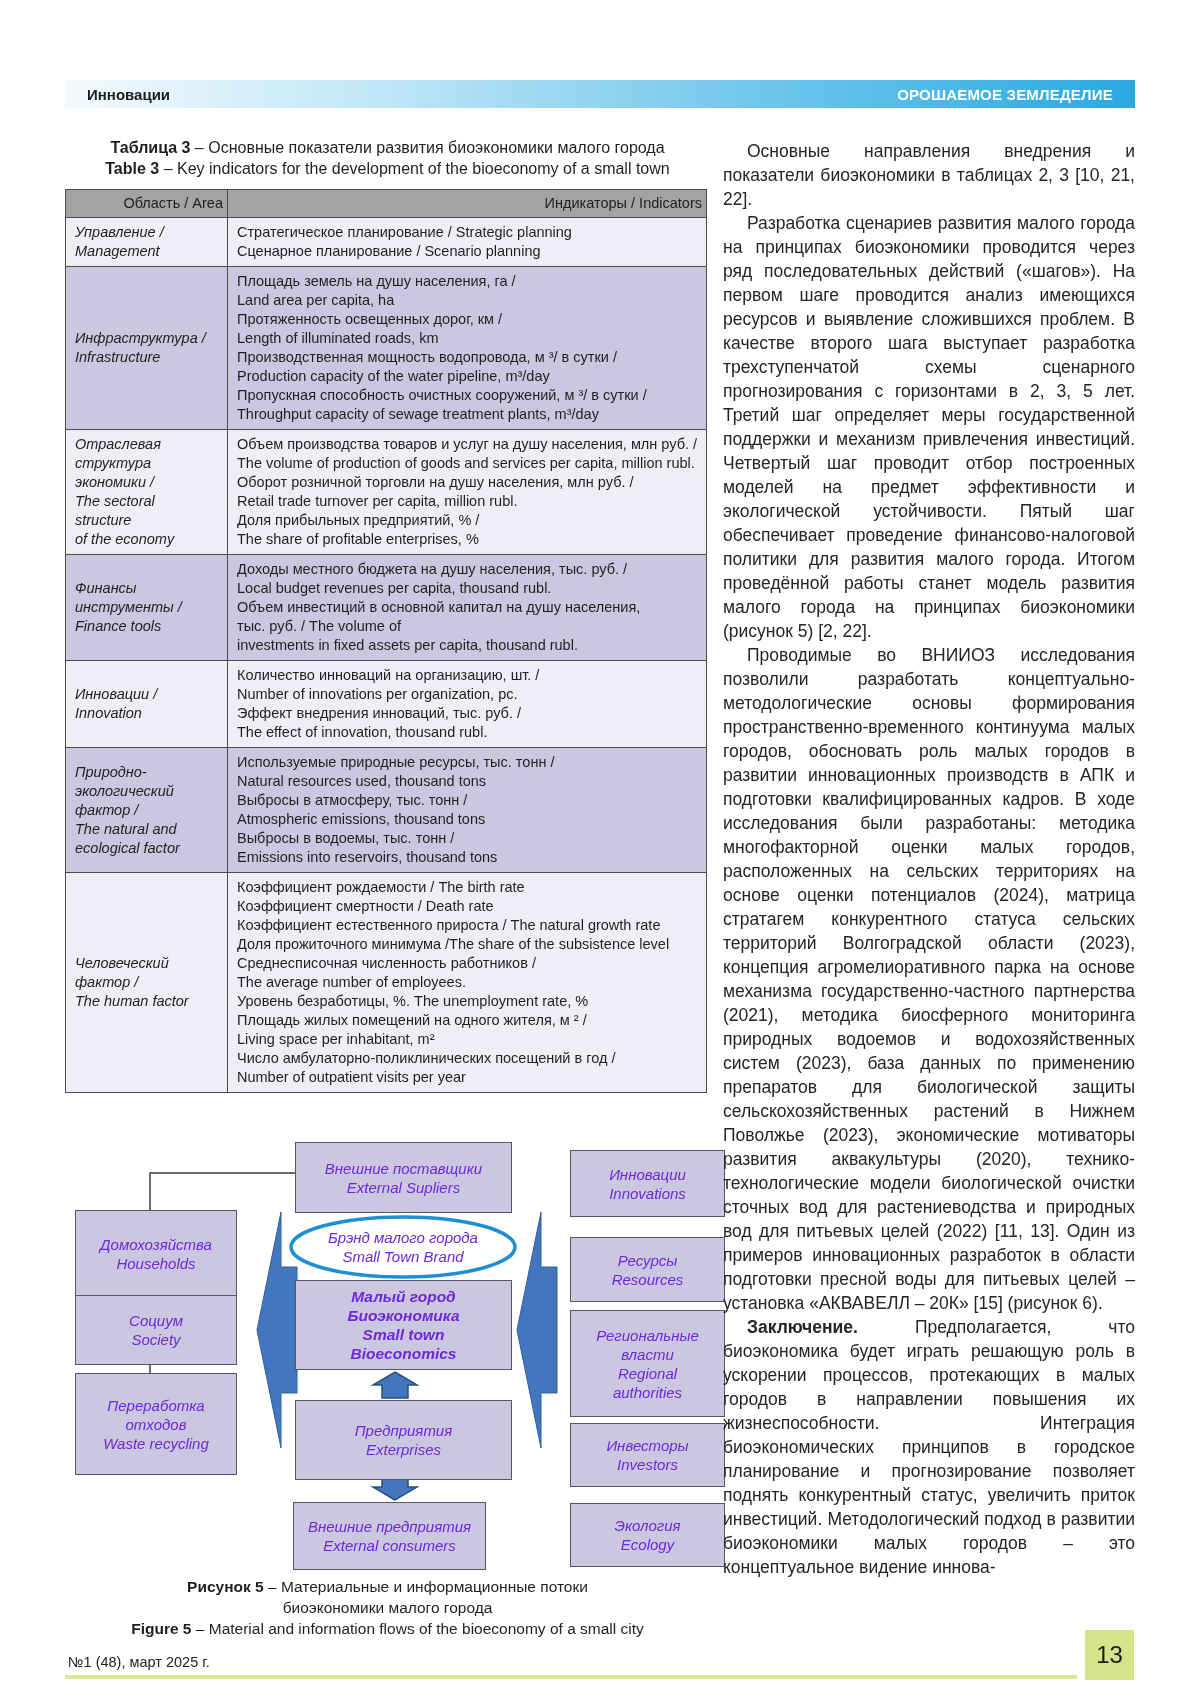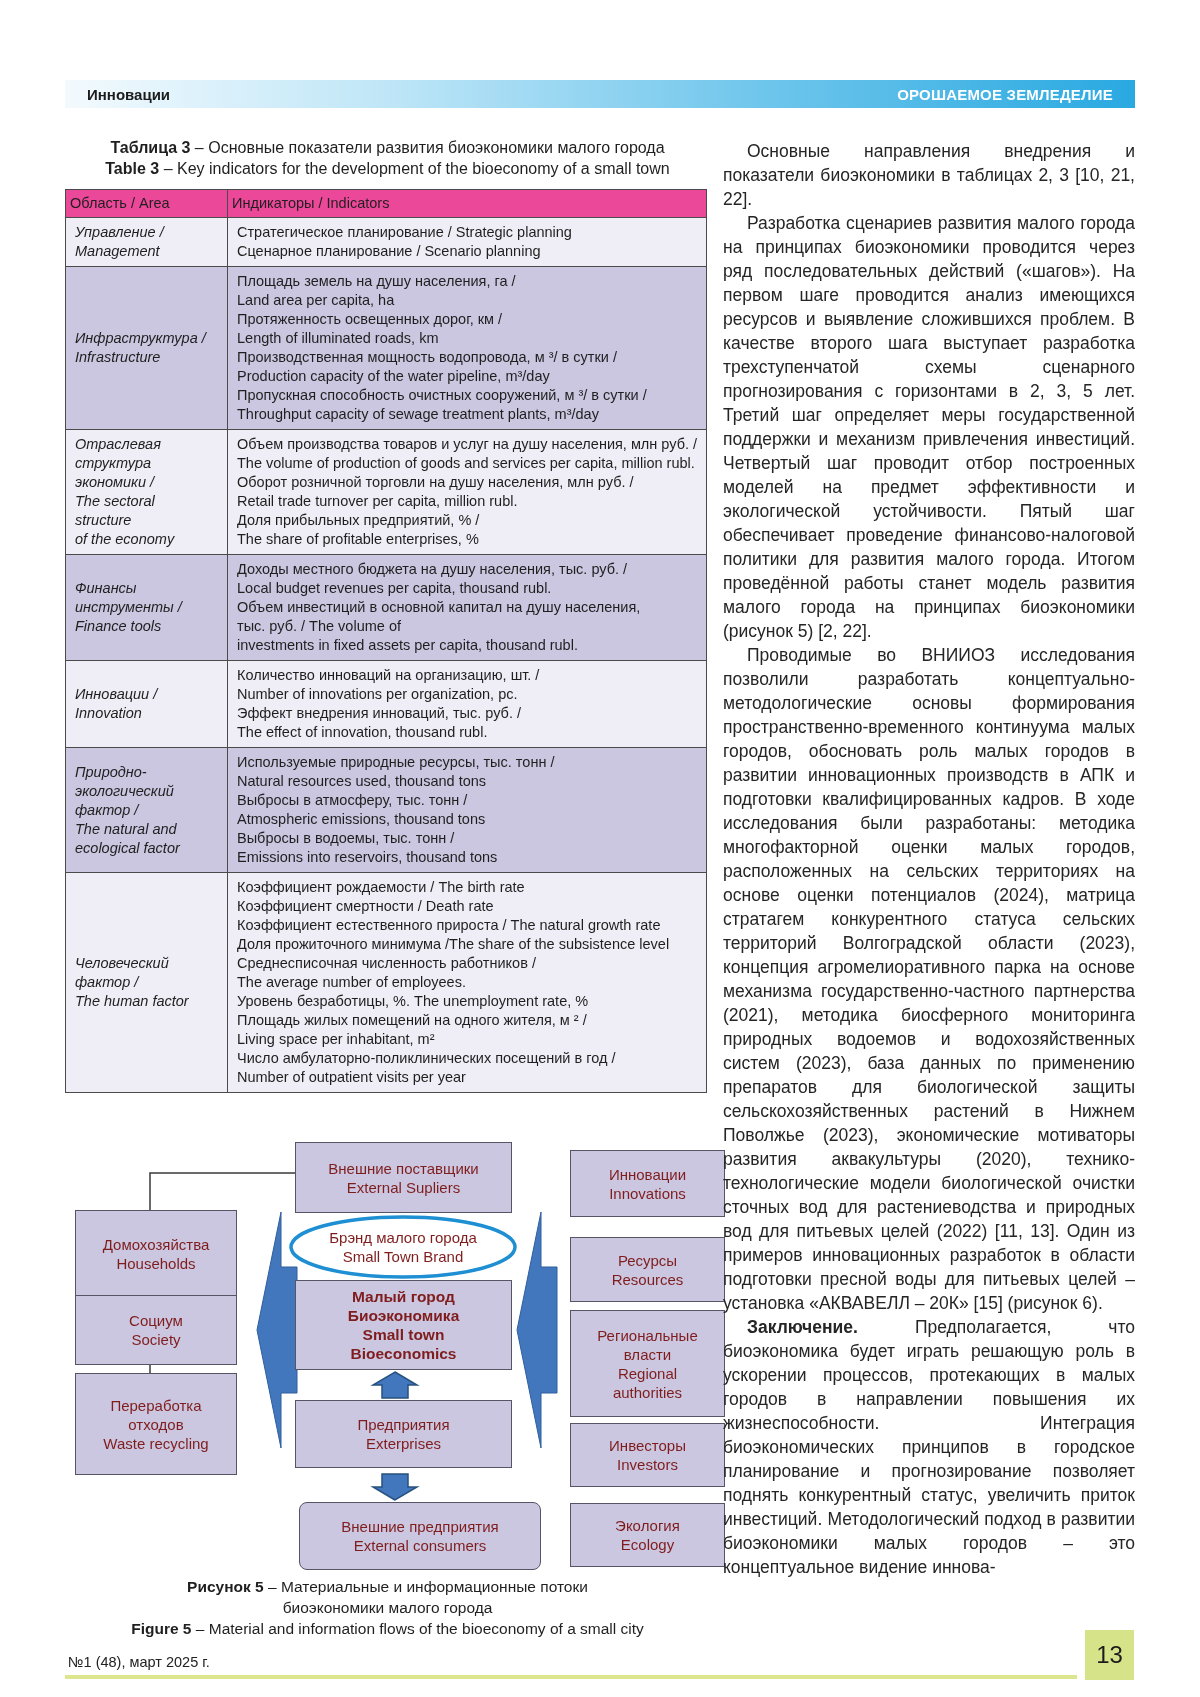--- a/index.html
+++ b/index.html
@@ -15,33 +15,33 @@
 
   
   .table-title { position:absolute; left:65px; top:112px; width:645px; text-align:center;
     font-size:16px; line-height:21px; color:#1f1f1f; }
 
   
   .table-wrap { position:absolute; left:65px; top:164px; width:642px; }
   table.ind { width:100%; border-collapse:collapse; table-layout:fixed; }
   table.ind th, table.ind td { border:1.5px solid #4a4a4a; font-size:14.5px; line-height:19px;
     vertical-align:middle; white-space:pre-line; }
-  table.ind th { background:#ec4899; font-weight:normal; text-align:left; padding:4px 4px; color:#1f1f1f; }
+  table.ind th { background:#a3a3a3; font-weight:normal; text-align:right; padding:4px 4px; color:#1f1f1f; }
   col.c-area { width:162px; }
   td.area-cell { font-style:italic; padding:5px 4px 5px 9px; color:#1f1f1f; }
   td.ind-cell { padding:5px 6px 5px 9px; color:#1f1f1f; }
   tr.light { background:#efeef6; }
   tr.dark { background:#cbc7e1; }
 
   
   .figure { position:absolute; left:65px; top:1080px; width:645px; height:468px; }
   .figure svg { position:absolute; left:0; top:0; }
   .fbox { position:absolute; background:#cbc7e1; border:1.5px solid #555566;
     display:flex; align-items:center; justify-content:center; text-align:center;
-    font-size:15px; line-height:19px; white-space:pre-line; color:#7f1d1d; }
+    font-size:15px; line-height:19px; white-space:pre-line; color:#6d28d9;font-style:italic; }
   .fbox.bold { font-weight:bold; font-size:15.5px; }
   .fbox.plain { background:transparent; border:none; }
 
   .fig-caption { position:absolute; left:65px; top:1551px; width:645px; text-align:center;
     font-size:15.5px; line-height:21px; color:#1f1f1f; }
 
   
   .article-col { position:absolute; left:723px; top:114px; width:412px;
     font-size:17.5px; line-height:24px; text-align:justify; color:#252525; }
   .article-col p { margin:0; text-indent:24px; }
@@ -186,23 +186,23 @@
 Society</div>
       <div class="fbox" style="left: 10px; top: 268px; width: 162px; height: 102px;">Переработка
 отходов
 Waste recycling</div>
       <div class="fbox plain" style="left: 232px; top: 113px; width: 212px; height: 58px;">Брэнд малого города
 Small Town Brand</div>
       <div class="fbox bold" style="left: 230px; top: 175px; width: 217px; height: 90px;">Малый город
 Биоэкономика
 Small town
 Bioeconomics</div>
-      <div class="fbox" style="left: 230px; top: 295px; width: 217px; height: 68px;">Предприятия
+      <div class="fbox" style="left: 230px; top: 295px; width: 217px; height: 80px;">Предприятия
 Exterprises</div>
-      <div class="fbox" style="left: 234px; top: 397px; width: 242px; height: 68px; border-radius: 8px;">Внешние предприятия
+      <div class="fbox" style="left: 228px; top: 397px; width: 193px; height: 68px;">Внешние предприятия
 External consumers</div>
       <div class="fbox" style="left: 505px; top: 45px; width: 155px; height: 67px;">Инновации
 Innovations</div>
       <div class="fbox" style="left: 505px; top: 132px; width: 155px; height: 65px;">Ресурсы
 Resources</div>
       <div class="fbox" style="left: 505px; top: 205px; width: 155px; height: 107px;">Региональные
 власти
 Regional
 authorities</div>
       <div class="fbox" style="left: 505px; top: 318px; width: 155px; height: 64px;">Инвесторы

